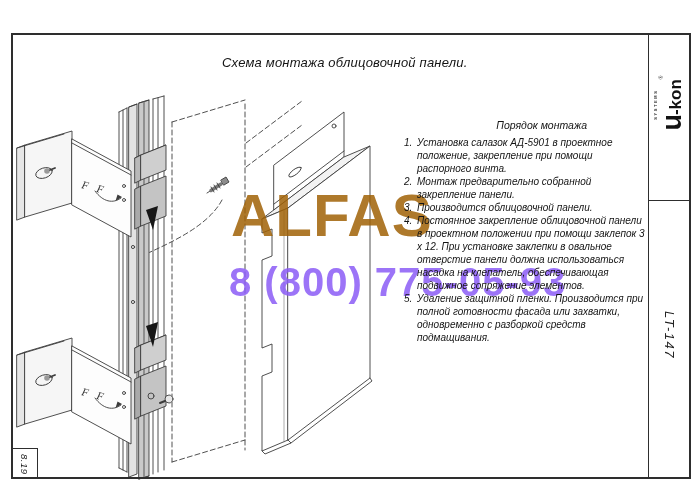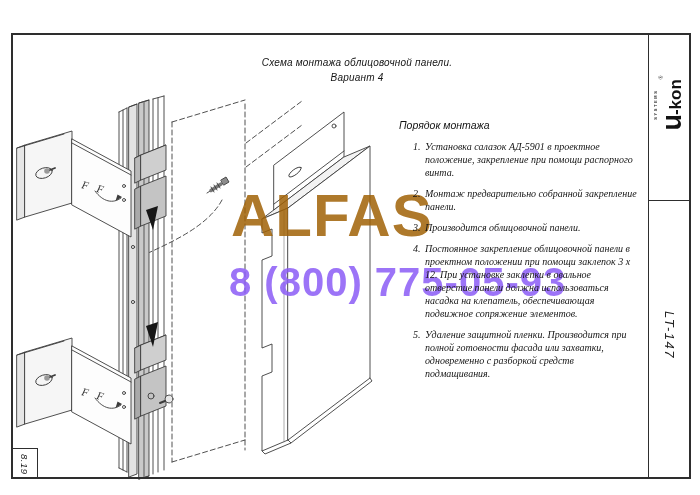--- a/index.html
+++ b/index.html
@@ -44,33 +44,33 @@
     transform:rotate(-90deg);display:flex;flex-direction:column;align-items:flex-end;line-height:1;
   }
   .logo-sub{font-size:4px;letter-spacing:1.6px;color:#1a1a1a;font-weight:bold;margin-bottom:1px;margin-right:14px;}
   .logo-main{white-space:nowrap;color:#121212;}
   .logo-u{font-size:27px;font-weight:800;letter-spacing:-1px;}
   .logo-kon{font-size:17px;font-weight:800;letter-spacing:0;}
   .logo-reg{font-size:5px;vertical-align:top;}
   
   .title{
     position:absolute;left:222px;top:55px;width:270px;z-index:6;
-    text-align:center;font-style:italic;font-size:10px;line-height:15px;
+    text-align:left;font-style:italic;font-size:13px;line-height:15px;
     letter-spacing:.2px;color:#141414;
   }
   .procedure{
     position:absolute;left:399px;top:119px;width:248px;z-index:6;
     font-style:italic;font-size:10px;line-height:13px;color:#141414;
   }
   .procedure h3{
-    margin:0 60px 4px 0;padding:0;text-align:left;
+    margin:0 60px 4px 0;padding:0;text-align:right;
     font-size:10.5px;font-weight:normal;font-style:italic;
   }
   .procedure ol{margin:0;padding:0 0 0 16px;}
-  .procedure li{margin:8px;padding-left:2px;font-family:Liberation Serif, serif;}
+  .procedure li{margin:0;padding-left:2px;}
   
   .wm-brand{
     position:absolute;left:231px;top:186px;z-index:3;
     font-size:60px;font-weight:700;letter-spacing:1px;color:#a16207;opacity:.85;
     white-space:nowrap;line-height:1;
   }
   .wm-phone{
     position:absolute;left:229px;top:262px;z-index:3;
     font-size:40px;font-weight:700;letter-spacing:1px;color:#8b5cf6;opacity:.85;
     white-space:nowrap;line-height:1;
@@ -210,21 +210,20 @@
   <div class="code-vertical">
     <span>LT-147</span>
   </div>
 
   <div class="sheetnum-box">
     <span class="sheetnum">8.19</span>
   </div>
 
   <div class="title">
     <div>Схема монтажа облицовочной панели.</div>
-    <div>Вариант 4</div>
   </div>
 
   <div class="procedure">
     <h3>Порядок монтажа</h3>
     <ol>
       <li>Установка салазок АД-5901 в проектное положение, закрепление при помощи распорного винта.</li>
       <li>Монтаж предварительно собранной закрепление панели.</li>
       <li>Производится облицовочной панели.</li>
       <li>Постоянное закрепление облицовочной панели в проектном положении при помощи заклепок 3 х 12. При установке заклепки в овальное отверстие панели должна использоваться насадка на клепатель, обеспечивающая подвижное сопряжение элементов.</li>
       <li>Удаление защитной пленки. Производится при полной готовности фасада или захватки, одновременно с разборкой средств подмащивания.</li>

